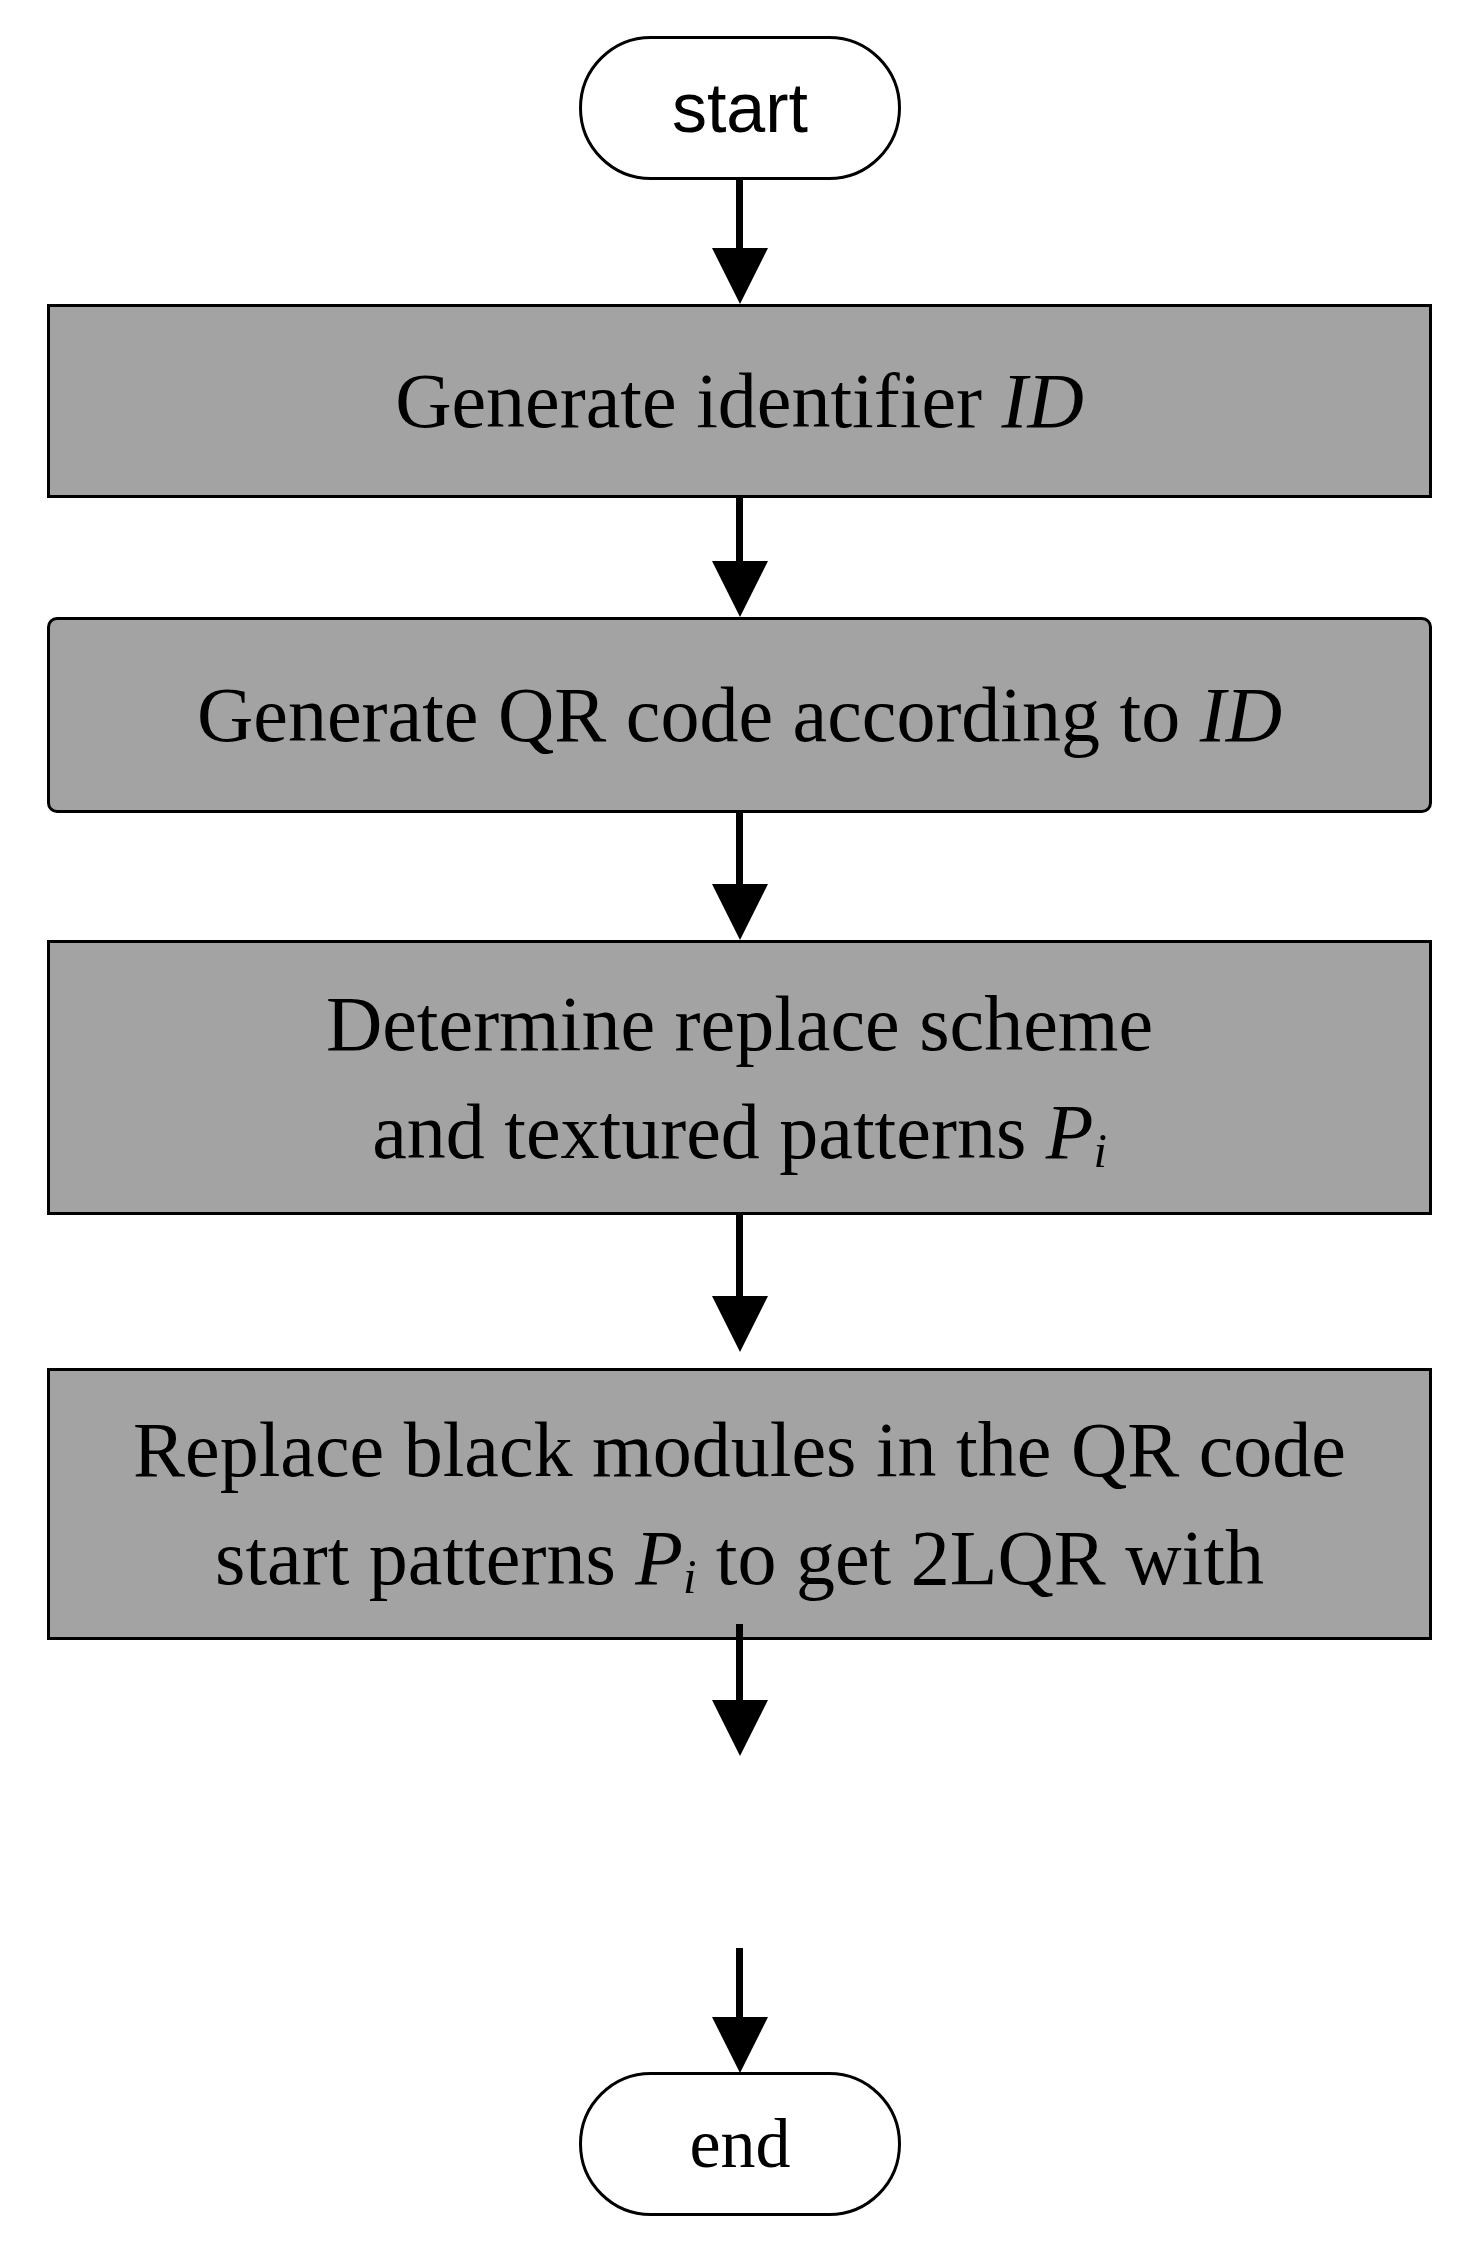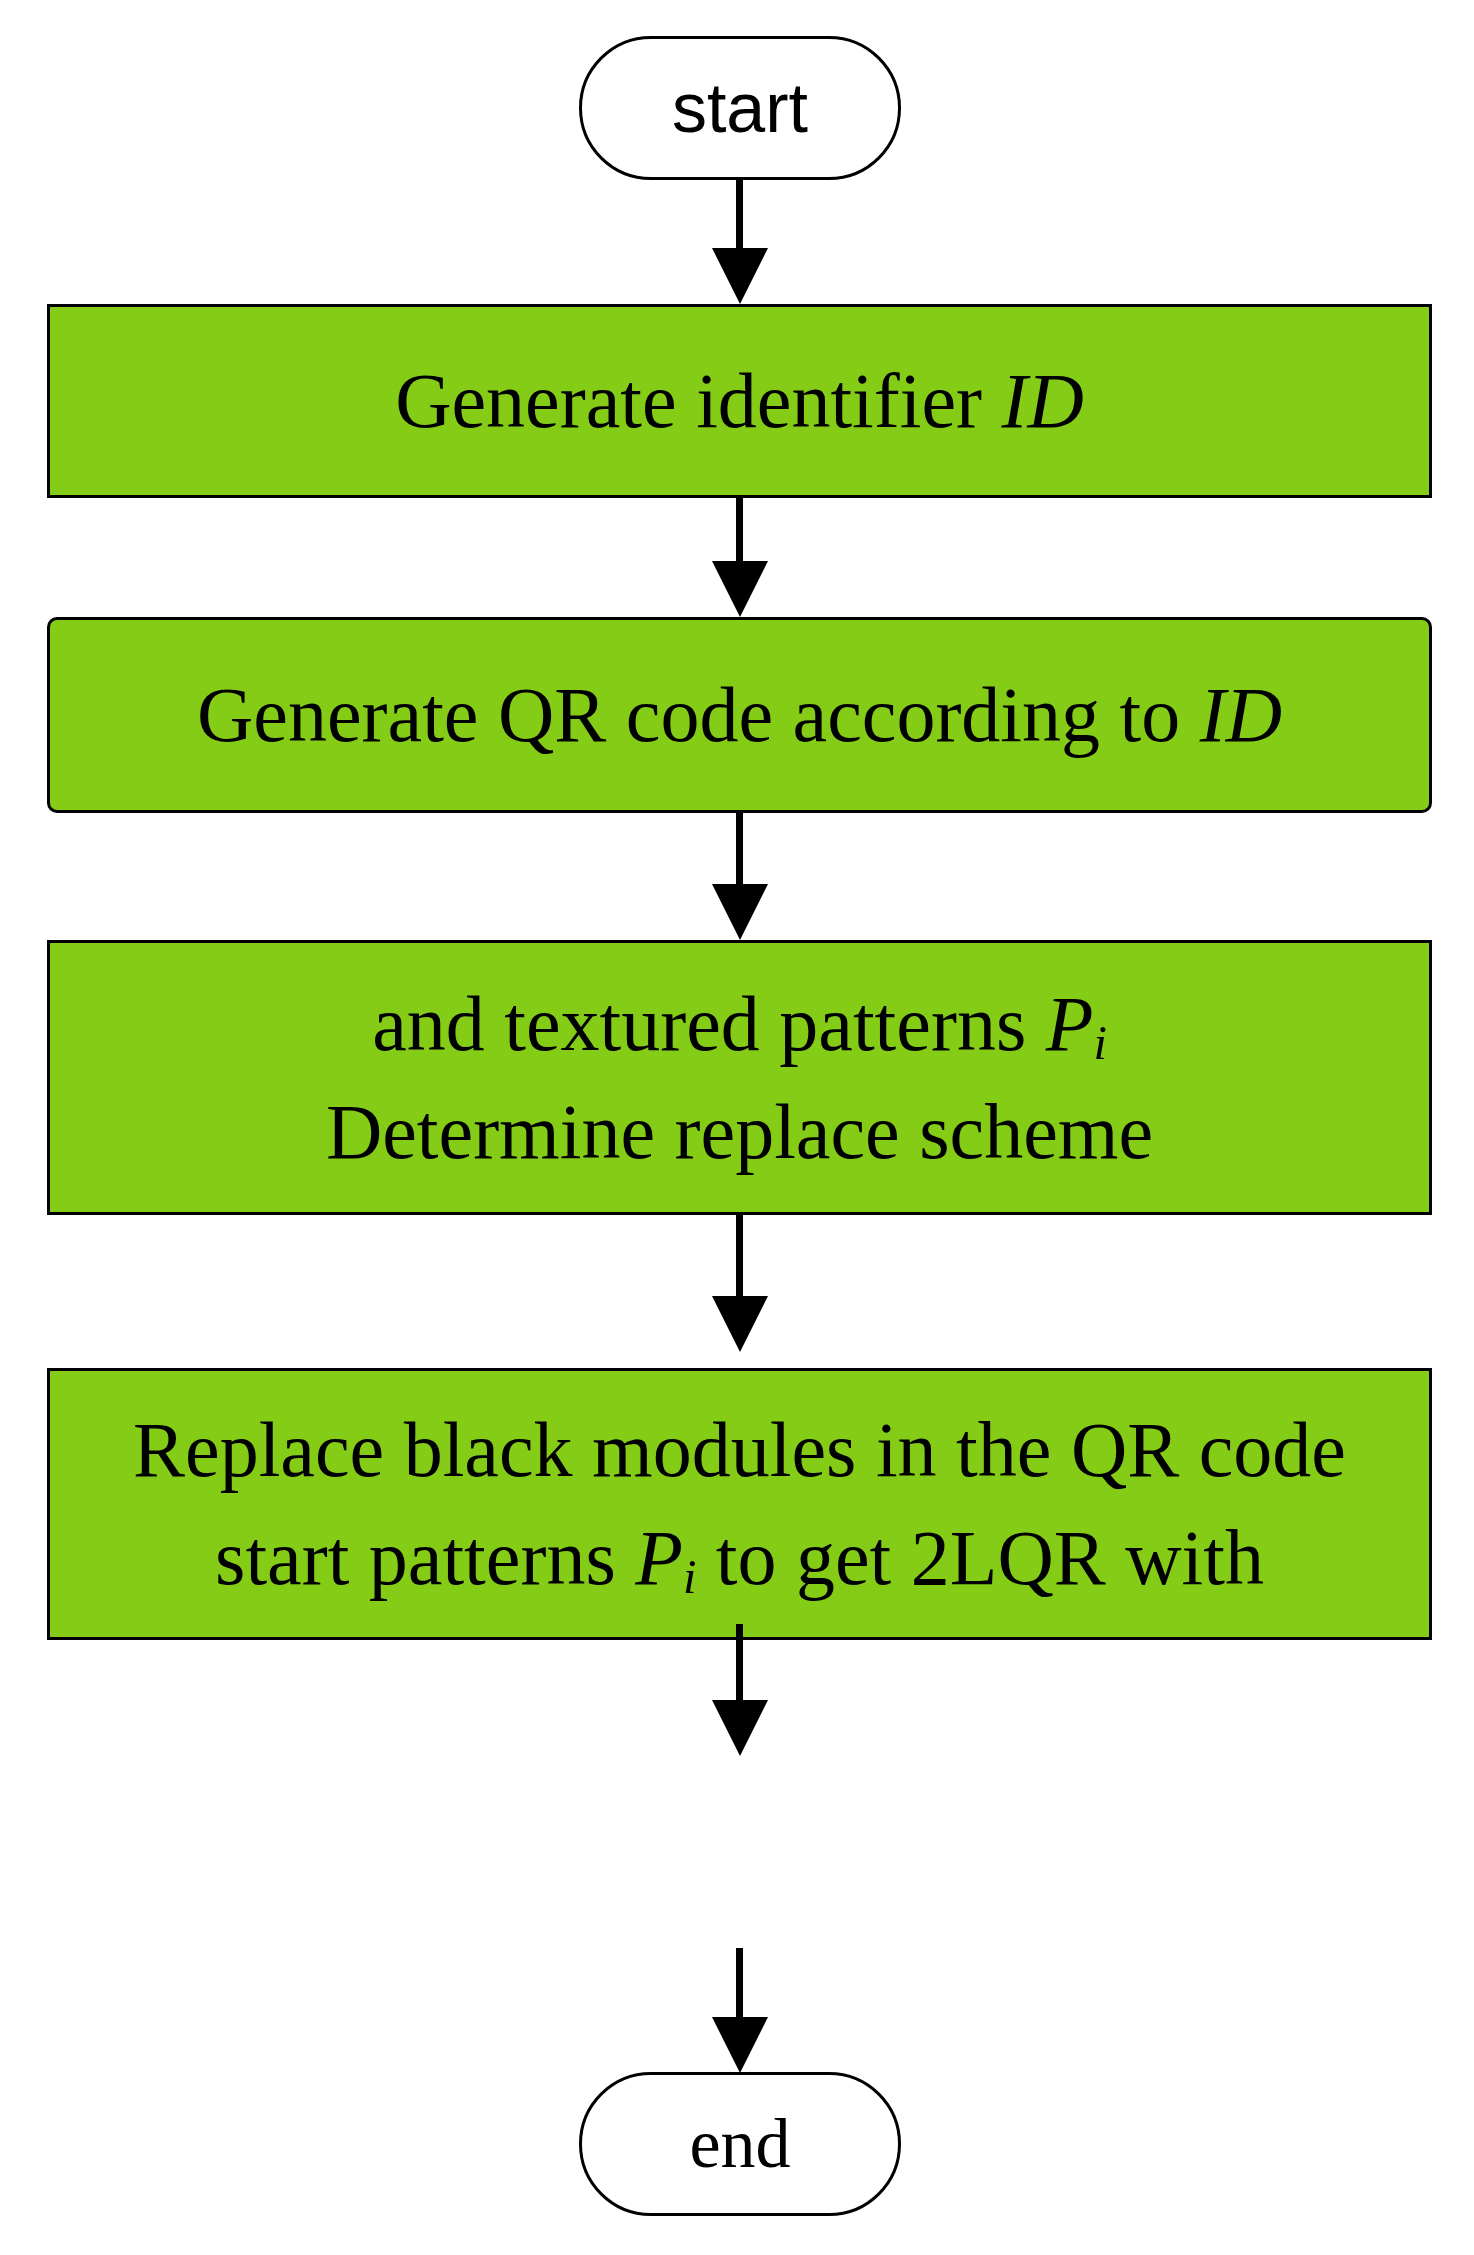--- a/index.html
+++ b/index.html
@@ -33,21 +33,21 @@
     font-size: 70px;
     line-height: 1;
   }
   
   .process {
     position: absolute;
     left: 47px;
     width: 1385px;
     box-sizing: border-box;
     border: 3px solid #000000;
-    background: #84cc16;
+    background: #a3a3a3;
     display: flex;
     flex-direction: column;
     align-items: center;
     justify-content: center;
     text-align: center;
     font-size: 78px;
     line-height: 1.38;
   }
   .process .txtline {
     white-space: pre;
@@ -110,22 +110,22 @@
   <div class="process" style="top:617px;height:196px;border-radius:10px;">
     <div class="txtline"><span>Generate QR code according to </span><span class="it">ID</span></div>
   </div>
 
   <div class="arrow" style="top:813px;height:127px;">
     <div class="arrow-line"></div>
     <div class="arrow-head"></div>
   </div>
 
   <div class="process" style="top:940px;height:275px;">
+    <div class="txtline"><span>Determine replace scheme</span></div>
     <div class="txtline"><span>and textured patterns </span><span class="it">P</span><span class="var-sub">i</span></div>
-    <div class="txtline"><span>Determine replace scheme</span></div>
   </div>
 
   <div class="arrow" style="top:1215px;height:137px;">
     <div class="arrow-line"></div>
     <div class="arrow-head"></div>
   </div>
 
   <div class="process" style="top:1352px;height:272px;margin-top:16px;">
     <div class="txtline"><span>Replace black modules in the QR code</span></div>
     <div class="txtline"><span>start patterns </span><span class="it">P</span><span class="var-sub">i</span><span> to get 2LQR with</span></div>

